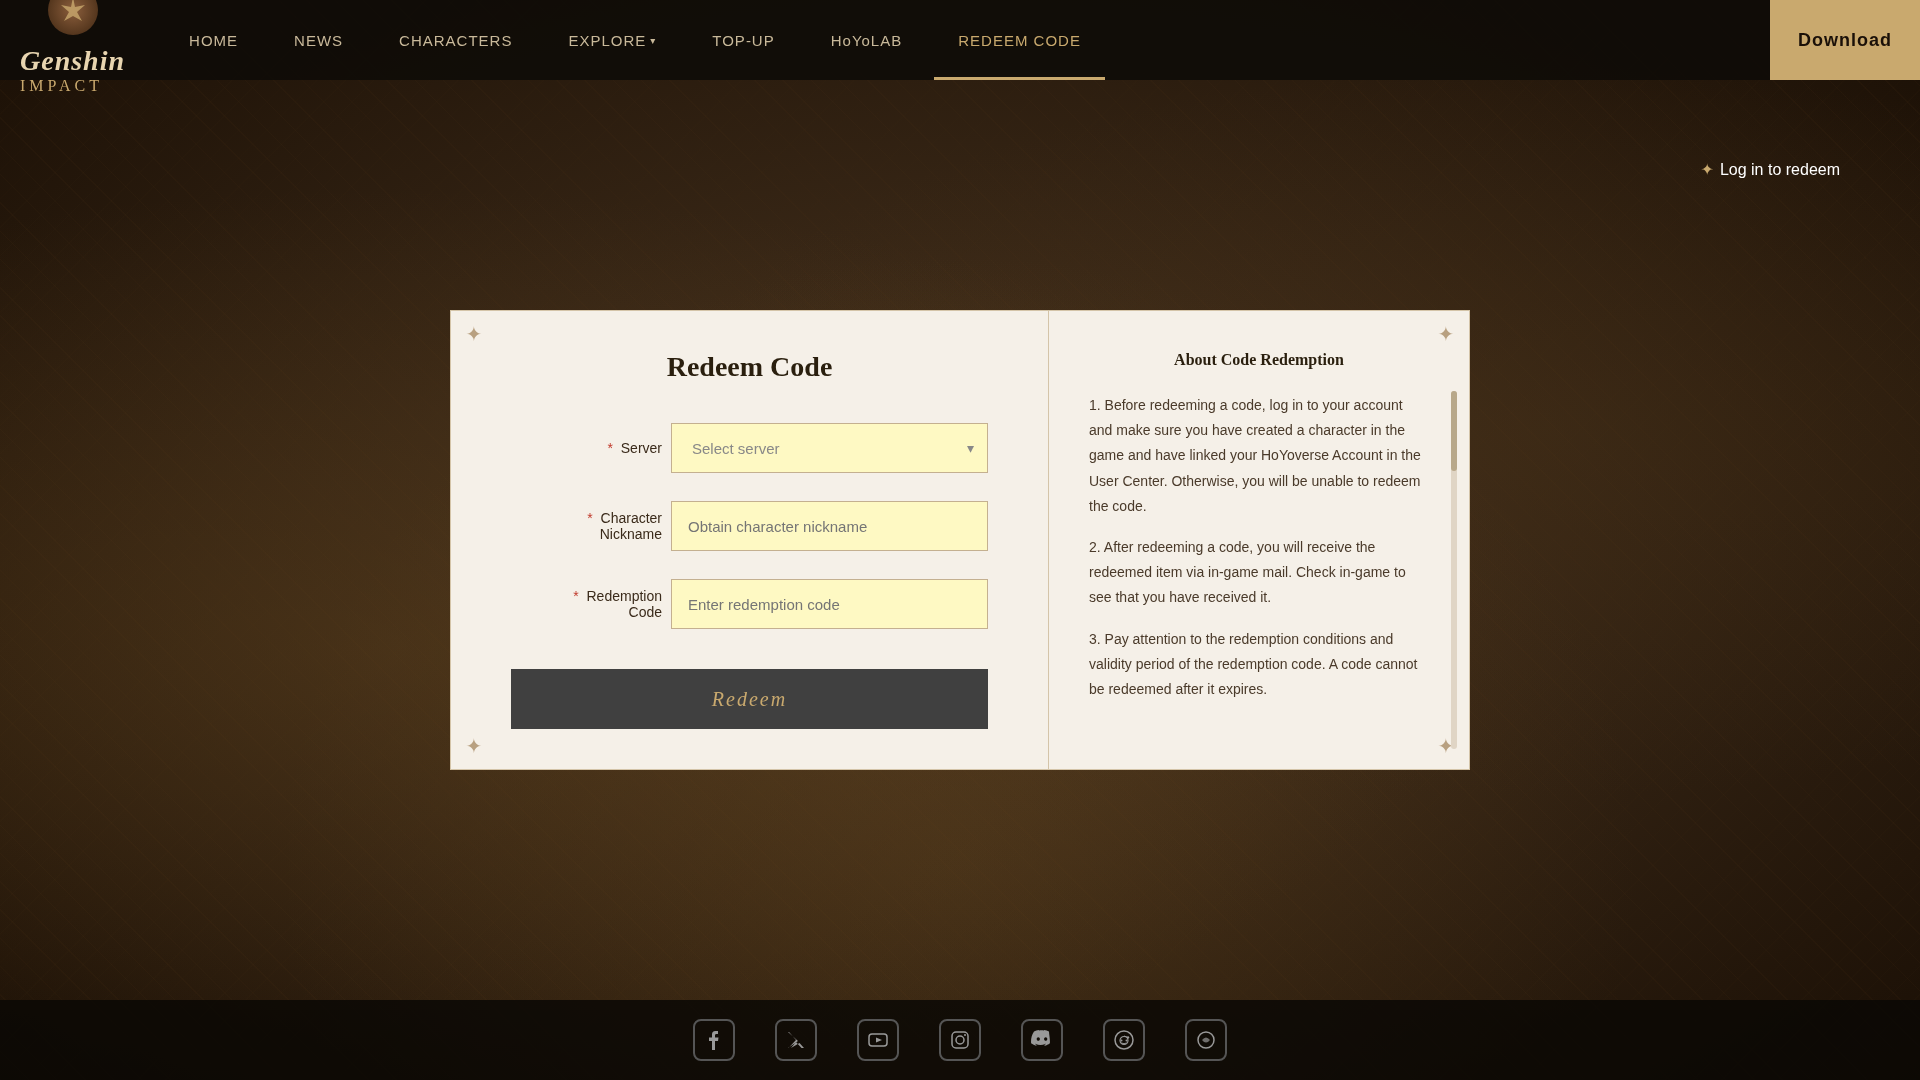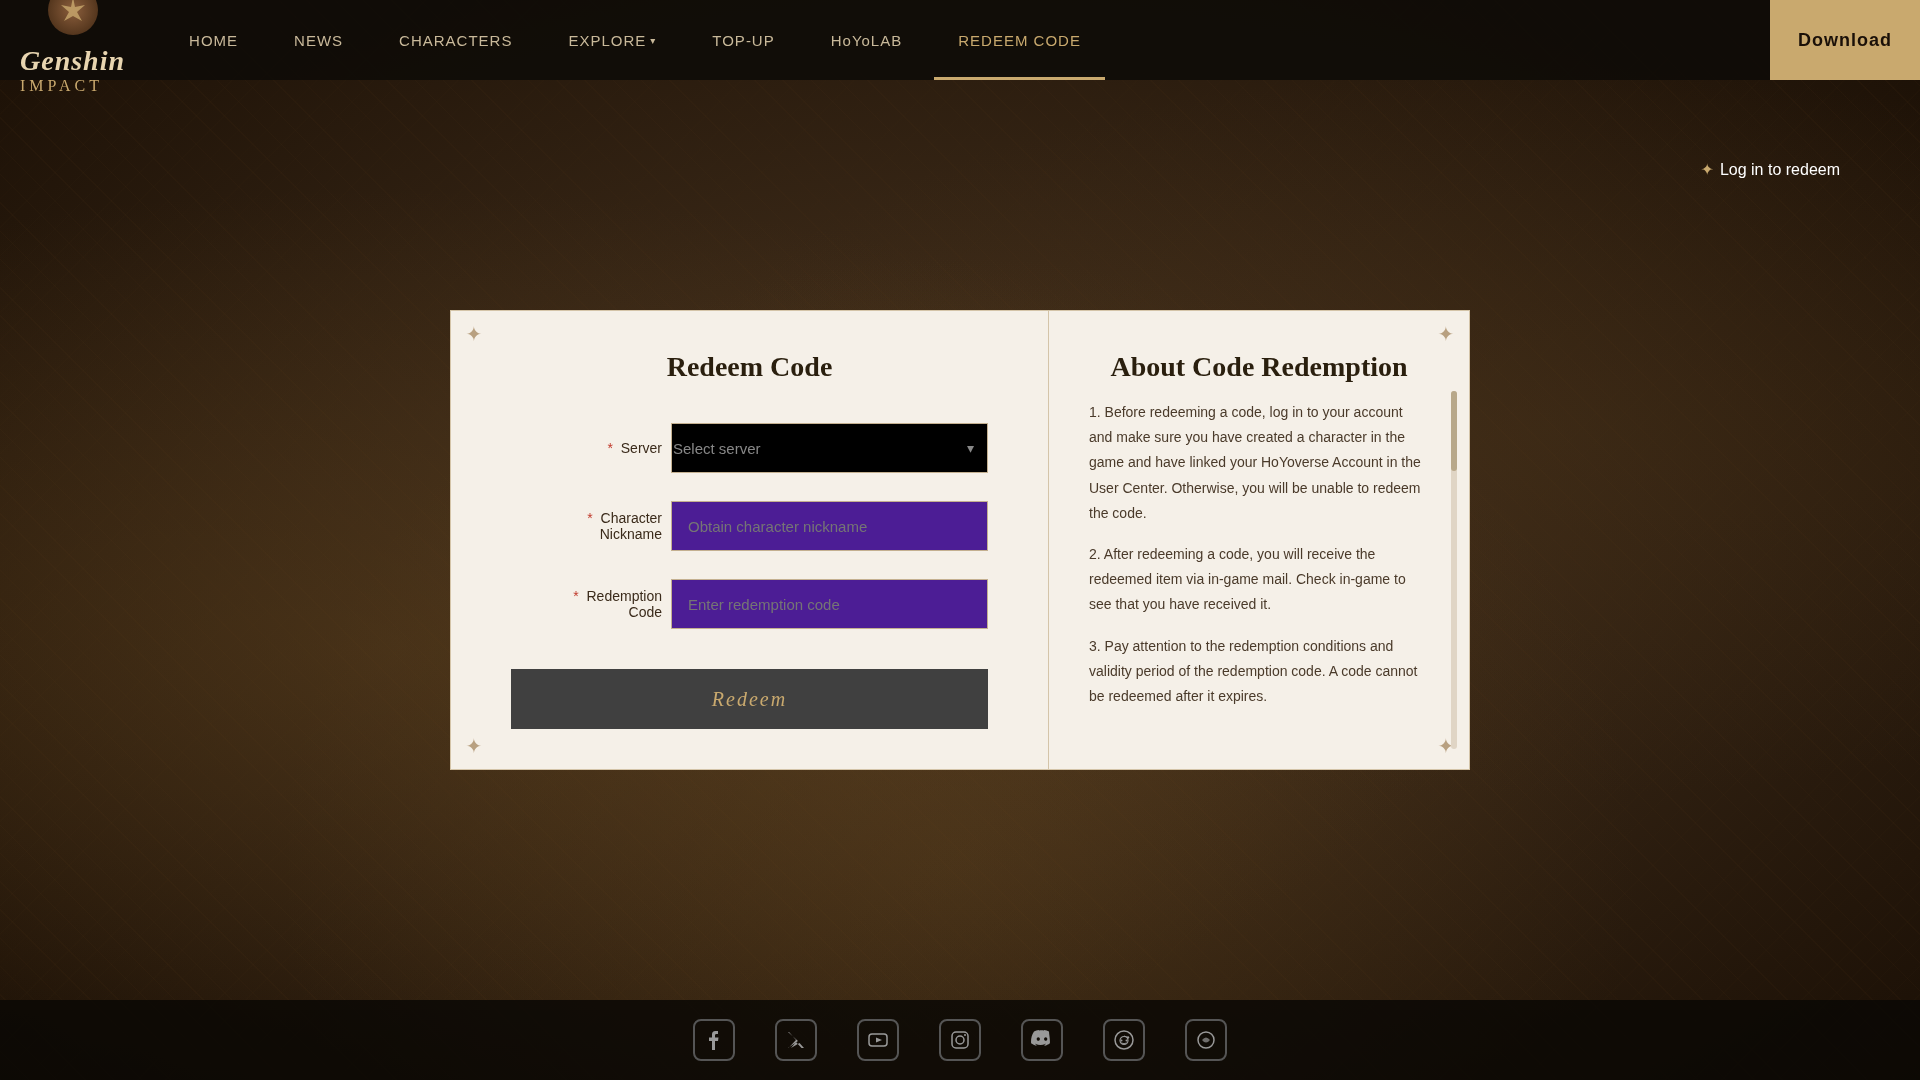--- a/index.html
+++ b/index.html
@@ -267,39 +267,39 @@
 
     .form-label .required {
       color: #c0392b;
       margin-right: 4px;
     }
 
     .form-input {
       flex: 1;
       height: 50px;
       border: 1px solid #c4b090;
-      background: #4c1d95;
+      background: #fef9c3;
       padding: 0 16px;
       font-size: 15px;
       color: #888;
       font-family: Arial, sans-serif;
       outline: none;
     }
 
     .form-select-wrapper {
       flex: 1;
       position: relative;
     }
 
     .form-select {
       width: 100%;
       height: 50px;
       border: 1px solid #c4b090;
-      background: #000000;
-      padding: 0 1px;
+      background: #fef9c3;
+      padding: 0 20px;
       font-size: 15px;
       color: #888;
       font-family: Arial, sans-serif;
       appearance: none;
       cursor: pointer;
       outline: none;
     }
 
     .select-arrow {
       position: absolute;
@@ -327,25 +327,25 @@
 
     
     .about-section {
       width: 420px;
       padding: 40px 40px;
       position: relative;
       overflow: hidden;
     }
 
     .about-title {
-      font-size: 28px;
+      font-size: 16px;
       font-weight: bold;
       color: #2a1f0e;
       text-align: center;
-      margin-bottom: 17px;
+      margin-bottom: 24px;
       font-family: Georgia, serif;
     }
 
     .about-content {
       font-size: 14px;
       color: #4a3a2a;
       line-height: 1.8;
       font-family: Arial, sans-serif;
       height: 320px;
       overflow-y: auto;

